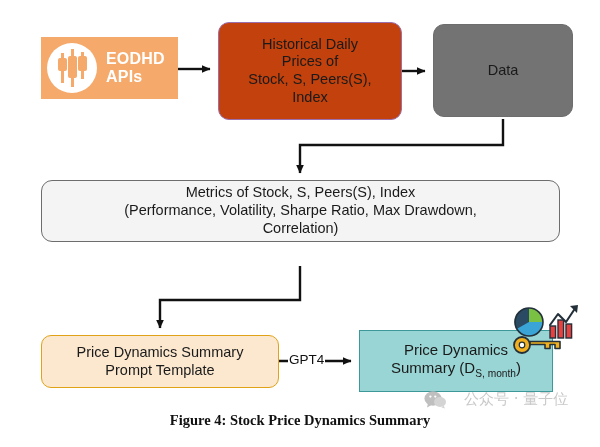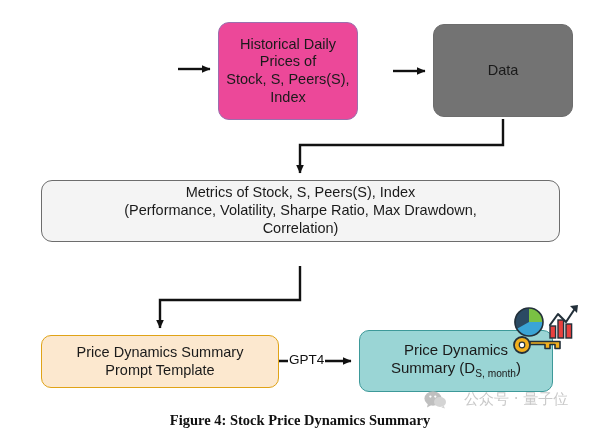--- a/index.html
+++ b/index.html
@@ -66,23 +66,23 @@
     color: #ffffff;
     text-align: left;
     line-height: 1.12;
     letter-spacing: .2px;
   }
 
   
   #historical-node {
     left: 218px;
     top: 22px;
-    width: 140px;
+    width: 184px;
     height: 98px;
-    background: #ec4899;
+    background: #c2410c;
     border: 1.6px solid #9b6fae;
     border-radius: 11px;
     font-size: 14.5px;
   }
   #preprocess-node {
     left: 433px;
     top: 24px;
     width: 140px;
     height: 93px;
     background: #737373;
@@ -110,21 +110,21 @@
     border-radius: 10px;
     font-size: 14.5px;
   }
   #summary-node {
     left: 359px;
     top: 330px;
     width: 194px;
     height: 62px;
     background: #9ad5d5;
     border: 1.8px solid #3d9999;
-    border-radius: 10px;
+    border-radius: 0;
     font-size: 15px;
   }
   .node-text { display: block; }
   .node-text sub {
     font-size: 0.68em;
     vertical-align: sub;
   }
 
   
   #gpt4-label {
@@ -192,20 +192,34 @@
 
     <path d="M393,71 L425,71" stroke="#111111" stroke-width="2.4" fill="none" marker-end="url(#arrowhead)"></path>
 
     <path d="M503,119 L503,145 L300,145 L300,173" stroke="#111111" stroke-width="2.4" fill="none" stroke-linejoin="miter" marker-end="url(#arrowhead)"></path>
 
     <path d="M300,266 L300,300 L160,300 L160,328" stroke="#111111" stroke-width="2.4" fill="none" stroke-linejoin="miter" marker-end="url(#arrowhead)"></path>
 
     <path d="M279,361 L351,361" stroke="#111111" stroke-width="2.4" fill="none" marker-end="url(#arrowhead)"></path>
   </svg>
 
+  <div class="node" id="eodhd-node">
+    <div class="logo-circle">
+      <div class="candle" style="left:14px; top:10px; width:3px; height:30px;"></div>
+      <div class="candle" style="left:11px; top:15px; width:9px; height:13px; border-radius:2px;"></div>
+      <div class="candle" style="left:24px; top:6px; width:3px; height:38px;"></div>
+      <div class="candle" style="left:21px; top:13px; width:9px; height:22px; border-radius:2px;"></div>
+      <div class="candle" style="left:34px; top:9px; width:3px; height:27px;"></div>
+      <div class="candle" style="left:31px; top:13px; width:9px; height:15px; border-radius:2px;"></div>
+    </div>
+    <div class="eodhd-text">
+      <span class="node-text">EODHD</span>
+      <span class="node-text">APIs</span>
+    </div>
+  </div>
 
   <div class="node" id="historical-node">
     <div>
       <span class="node-text">Historical Daily</span>
       <span class="node-text">Prices of</span>
       <span class="node-text">Stock, S, Peers(S),</span>
       <span class="node-text">Index</span>
     </div>
   </div>
 

